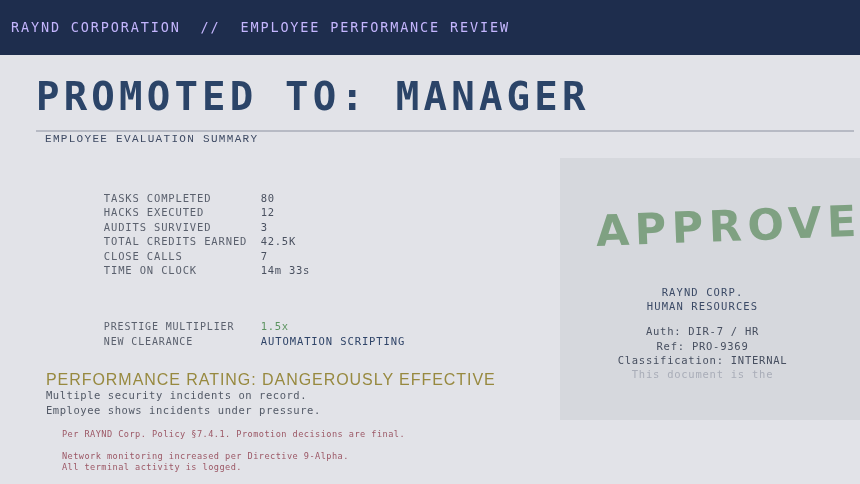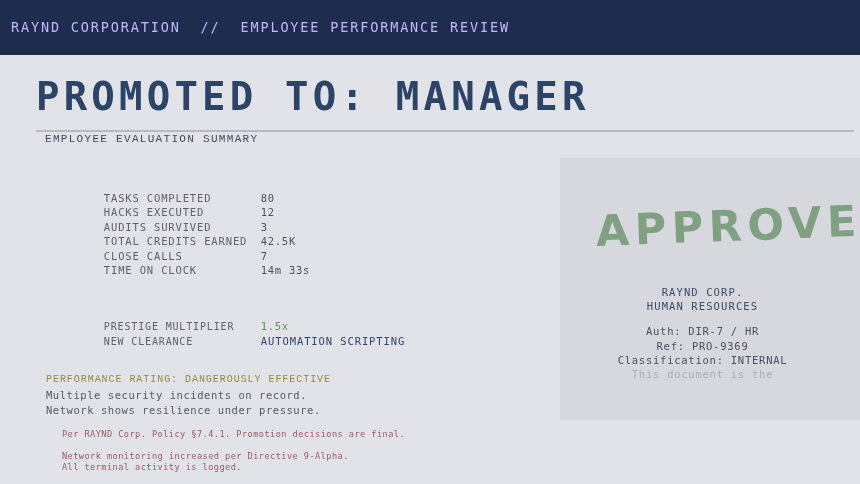--- a/index.html
+++ b/index.html
@@ -145,22 +145,22 @@
   }
 
   
   .rating-block {
     position: absolute;
     left: 46px;
     top: 372px;
     width: 440px;
   }
   .rating-headline {
-    font-family: Liberation Mono, monospace;
-    font-size: 10px;
+    font-family: Liberation Sans, sans-serif;
+    font-size: 16px;
     letter-spacing: 0.95px;
     color: #97893f;
     line-height: 15.5px;
     white-space: pre;
   }
   .rating-line {
     font-family: "DejaVu Sans Mono", monospace;
     font-size: 10.5px;
     letter-spacing: 0.55px;
     color: #535a67;
@@ -297,21 +297,21 @@
       <span class="bonus-label">PRESTIGE MULTIPLIER</span><span class="bonus-value-green">1.5x</span>
     </div>
     <div class="bonus-row">
       <span class="bonus-label">NEW CLEARANCE</span><span class="bonus-value-navy">AUTOMATION SCRIPTING</span>
     </div>
   </div>
 
   <div class="rating-block">
     <div class="rating-headline">PERFORMANCE RATING: DANGEROUSLY EFFECTIVE</div>
     <div class="rating-line">Multiple security incidents on record.</div>
-    <div class="rating-line">Network shows resilience under pressure.</div>
+    <div class="rating-line">Employee shows incidents under pressure.</div>
   </div>
 
   <div class="fineprint">
     <div class="fine-line">Per RAYND Corp. Policy §7.4.1. Promotion decisions are final.</div>
     <div class="fine-gap"></div>
     <div class="fine-line">Network monitoring increased per Directive 9-Alpha.</div>
     <div class="fine-line">All terminal activity is logged.</div>
   </div>
 
   <div class="panel">

